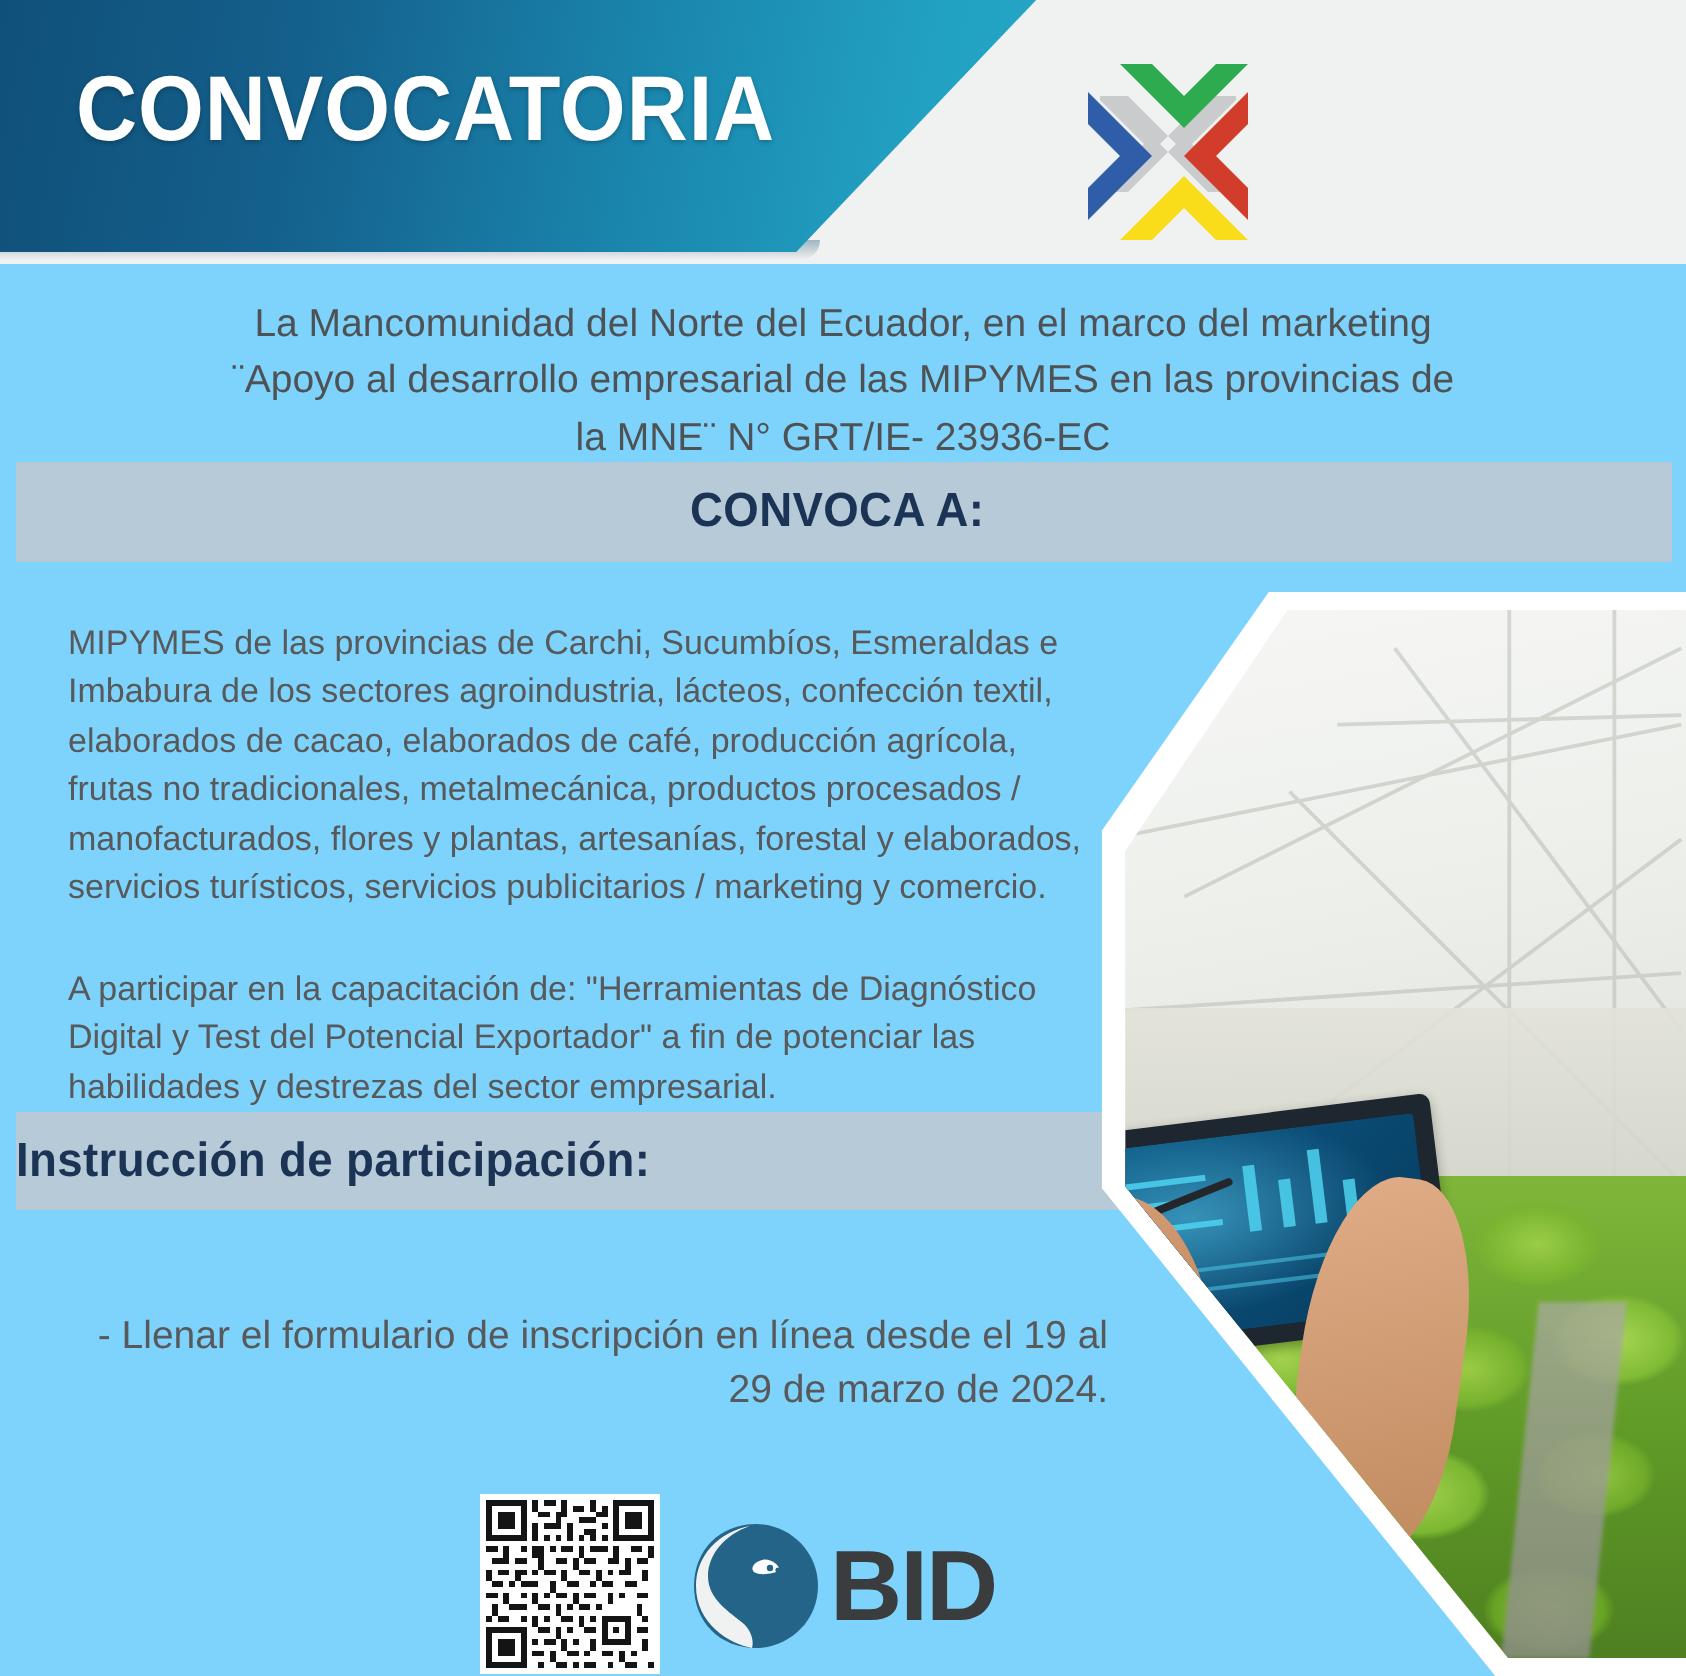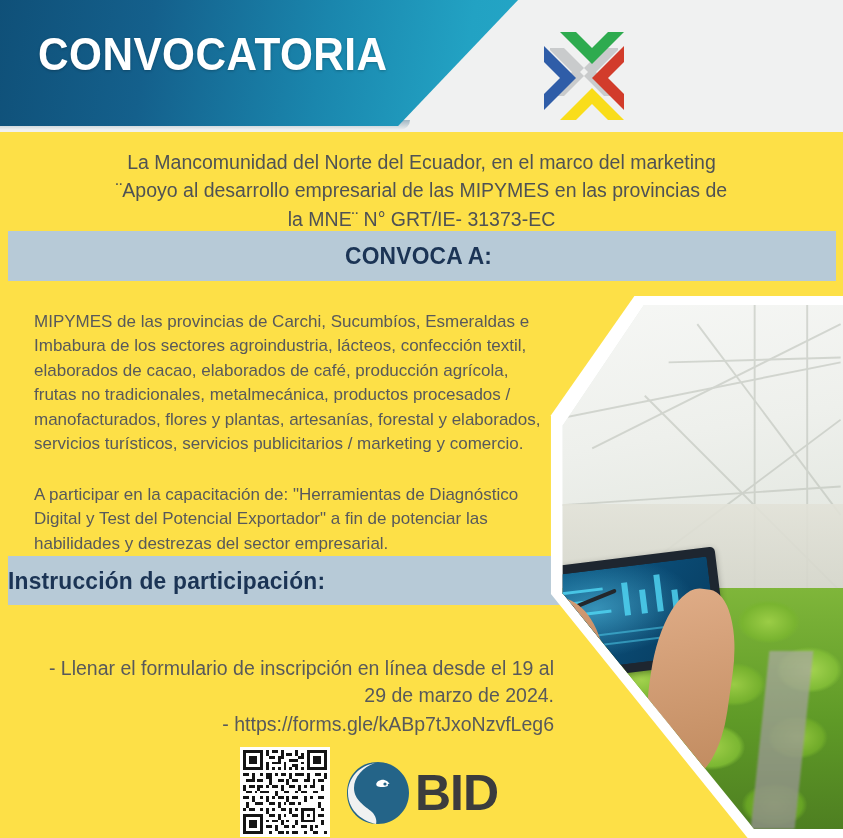--- a/index.html
+++ b/index.html
@@ -10,21 +10,21 @@
   }
   body {
     font-family: "Liberation Sans", sans-serif;
   }
 
   .poster {
     position: relative;
     width: 843px;
     height: 838px;
     overflow: hidden;
-    background: #fde047;
+    background: #7dd3fc;
   }
 
   
   .header-zone {
     position: absolute;
     left: 0;
     top: 0;
     width: 843px;
     height: 132px;
     background: #f0f1f1;
@@ -350,39 +350,38 @@
         <path d="M94 24 L94 40 L78 56 L94 72 L94 88 L62 56 Z" fill="#d23c2b"></path>
 
         <path d="M30 98 L46 98 L62 82 L78 98 L94 98 L62 66 Z" fill="#f9dd1a"></path>
       </svg>
     </div>
   </div>
 
   <div class="intro">
     <div>La Mancomunidad del Norte del Ecuador, en el marco del marketing</div>
     <div>¨Apoyo al desarrollo empresarial de las MIPYMES en las provincias de</div>
-    <div>la MNE¨ N° GRT/IE- 31373-EC</div>
+    <div>la MNE¨ N° GRT/IE- 23936-EC</div>
   </div>
 
   <div class="band band-convoca">
     <span class="band-title">CONVOCA A:</span>
   </div>
 
   <div class="body-col">
     <p class="body-par">MIPYMES de las provincias de Carchi, Sucumbíos, Esmeraldas e Imbabura de los sectores agroindustria, lácteos, confección textil, elaborados de cacao, elaborados de café, producción agrícola, frutas no tradicionales, metalmecánica, productos procesados / manofacturados, flores y plantas, artesanías, forestal y elaborados, servicios turísticos, servicios publicitarios / marketing y comercio.</p>
     <p class="body-par">A participar en la capacitación de: "Herramientas de Diagnóstico Digital y Test del Potencial Exportador" a fin de potenciar las habilidades y destrezas del sector empresarial.</p>
   </div>
 
   <div class="band band-instruccion">
     <span class="band-title">Instrucción de participación:</span>
   </div>
 
   <div class="instr-list">
     <div class="instr-item">- Llenar el formulario de inscripción en línea desde el 19 al 29 de marzo de 2024.</div>
-    <div class="instr-item">- https://forms.gle/kABp7tJxoNzvfLeg6</div>
   </div>
 
   <div class="photo-wrap">
     <div class="photo-inner">
       <div class="ph-sky"></div>
       <svg class="ph-frame" viewBox="0 0 300 340" preserveAspectRatio="none">
         <g stroke="#b9bdb5" stroke-width="2" fill="none">
           <path d="M40 150 L300 20"></path>
           <path d="M60 300 L300 120"></path>
           <path d="M150 20 L300 220"></path>

